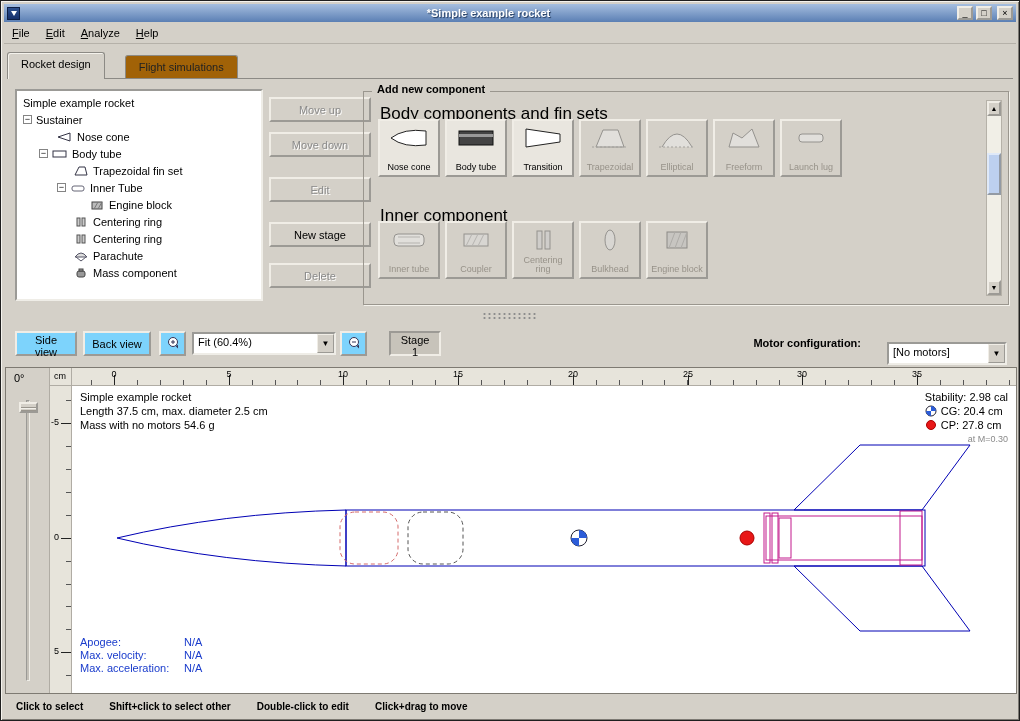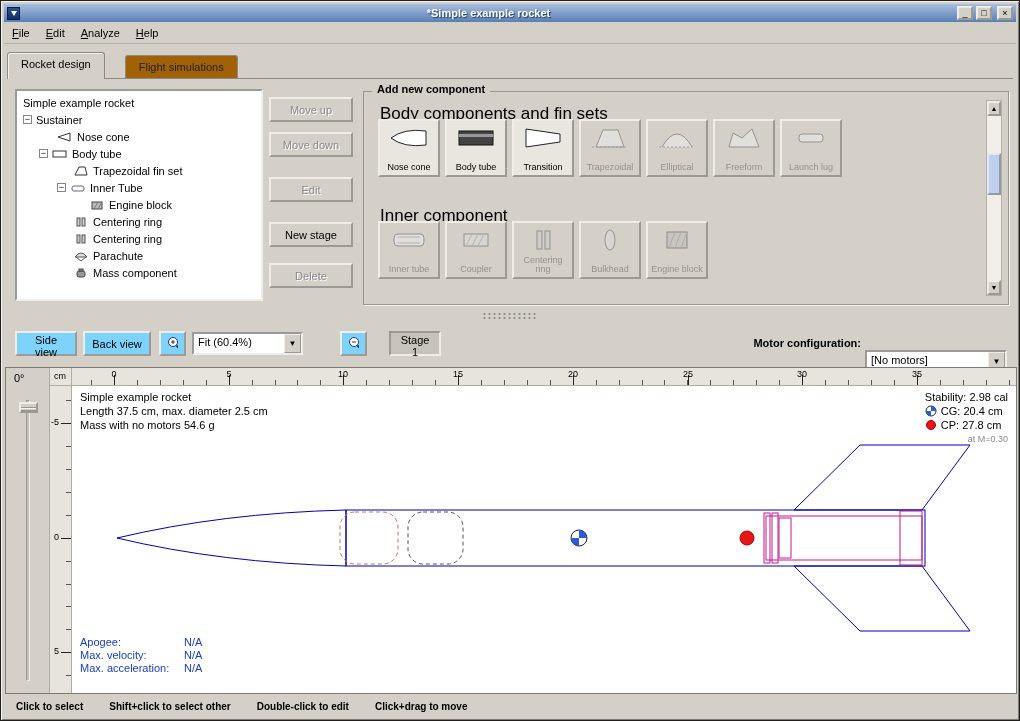--- a/index.html
+++ b/index.html
@@ -27,21 +27,21 @@
   .tabs { position:absolute; left:6px; right:6px; top:46px; height:32px; display:flex; align-items:flex-end; border-bottom:1px solid #8c8a85; }
   .tab { border:1px solid #8c8a85; border-bottom:none; border-radius:3px 3px 0 0; margin-right:20px; padding:5px 13px; }
   .tab.active { background:#d4d0c8; margin-bottom:-1px; padding-bottom:9px; box-shadow: inset 1px 1px 0 #f4f2ec; }
   .tab.inactive { background:#a16207; padding-bottom:5px; color:#222; }
   
   .tree-panel { position:absolute; left:14px; top:88px; width:248px; height:212px; background:#fff; border:2px inset #efede7; padding:3px 0; overflow:hidden; }
   .tree-row { height:17px; display:flex; align-items:center; gap:4px; white-space:nowrap; }
   .expander { width:9px; height:9px; border:1px solid #848484; background:#fff; font-size:9px; line-height:7px; text-align:center; flex:none; }
   .ticon { flex:none; display:inline-flex; }
   
-  .side-btn { position:absolute; left:268px; width:84px; height:25px; background:#d4d0c8; border:2px outset #f0ede6; font-size:11px; font-family:inherit; }
+  .side-btn { position:absolute; left:268px; width:102px; height:25px; background:#d4d0c8; border:2px outset #f0ede6; font-size:11px; font-family:inherit; }
   .side-btn.disabled { color:#8a8a8a; text-shadow:1px 1px 0 #fff; }
   
   .group { position:absolute; left:362px; top:90px; width:646px; height:214px; border:1px solid #9a968e; box-shadow:1px 1px 0 #f4f2ec; }
   .group-title { position:absolute; top:-9px; left:8px; background:#d4d0c8; padding:0 5px; font-weight:bold; }
   .sec-label { position:absolute; left:16px; font-size:17px; }
   .sec1 { top:12px; } .sec2 { top:114px; }
   .comp-row { position:absolute; left:14px; display:flex; gap:5px; }
   .row1 { top:27px; } .row2 { top:129px; }
   .comp-btn { width:62px; height:58px; background:#d4d0c8; border:2px outset #f0ede6; display:flex; flex-direction:column; align-items:center; justify-content:space-between; padding:4px 1px 3px; font-family:inherit; }
   .comp-btn.enabled { background:#e9e6df; }
@@ -328,34 +328,34 @@
   <button class="btn" style="left:14px;width:62px">Side view</button>
   <button class="btn" style="left:82px;width:68px">Back view</button>
   <button class="btn icon-btn" style="left:158px;width:27px">
     <svg width="15" height="15">
         <circle cx="6" cy="6" r="4.5" fill="#fff" stroke="#335"></circle>
         <line x1="9.5" y1="9.5" x2="14" y2="14" stroke="#335" stroke-width="2"></line>
         <line x1="4" y1="6" x2="8" y2="6" stroke="#335"></line>
         <line x1="6" y1="4" x2="6" y2="8" stroke="#335"></line>
       </svg>
   </button>
-  <div class="combo" style="left:191px;top:331px;width:111px">
+  <div class="combo" style="left:191px;top:331px;width:144px">
     <span class="combo-value">Fit (60.4%)</span>
     <span class="combo-arrow">▼</span>
   </div>
   <button class="btn icon-btn" style="left:339px;width:27px">
     <svg width="15" height="15">
         <circle cx="6" cy="6" r="4.5" fill="#fff" stroke="#335"></circle>
         <line x1="9.5" y1="9.5" x2="14" y2="14" stroke="#335" stroke-width="2"></line>
         <line x1="4" y1="6" x2="8" y2="6" stroke="#335"></line>
       </svg>
   </button>
   <button class="btn pressed" style="left:388px;width:52px">Stage 1</button>
   <span class="motor-label">Motor configuration:</span>
-  <div class="combo" style="right:12px;top:349px;width:142px">
+  <div class="combo" style="right:12px;top:341px;width:120px">
     <span class="combo-value">[No motors]</span>
     <span class="combo-arrow">▼</span>
   </div>
 
   <div class="canvas">
     <div class="rot">
       <div class="rot-label">0°</div>
       <div class="slider-track"></div>
       <div class="slider-handle"></div>
     </div>

